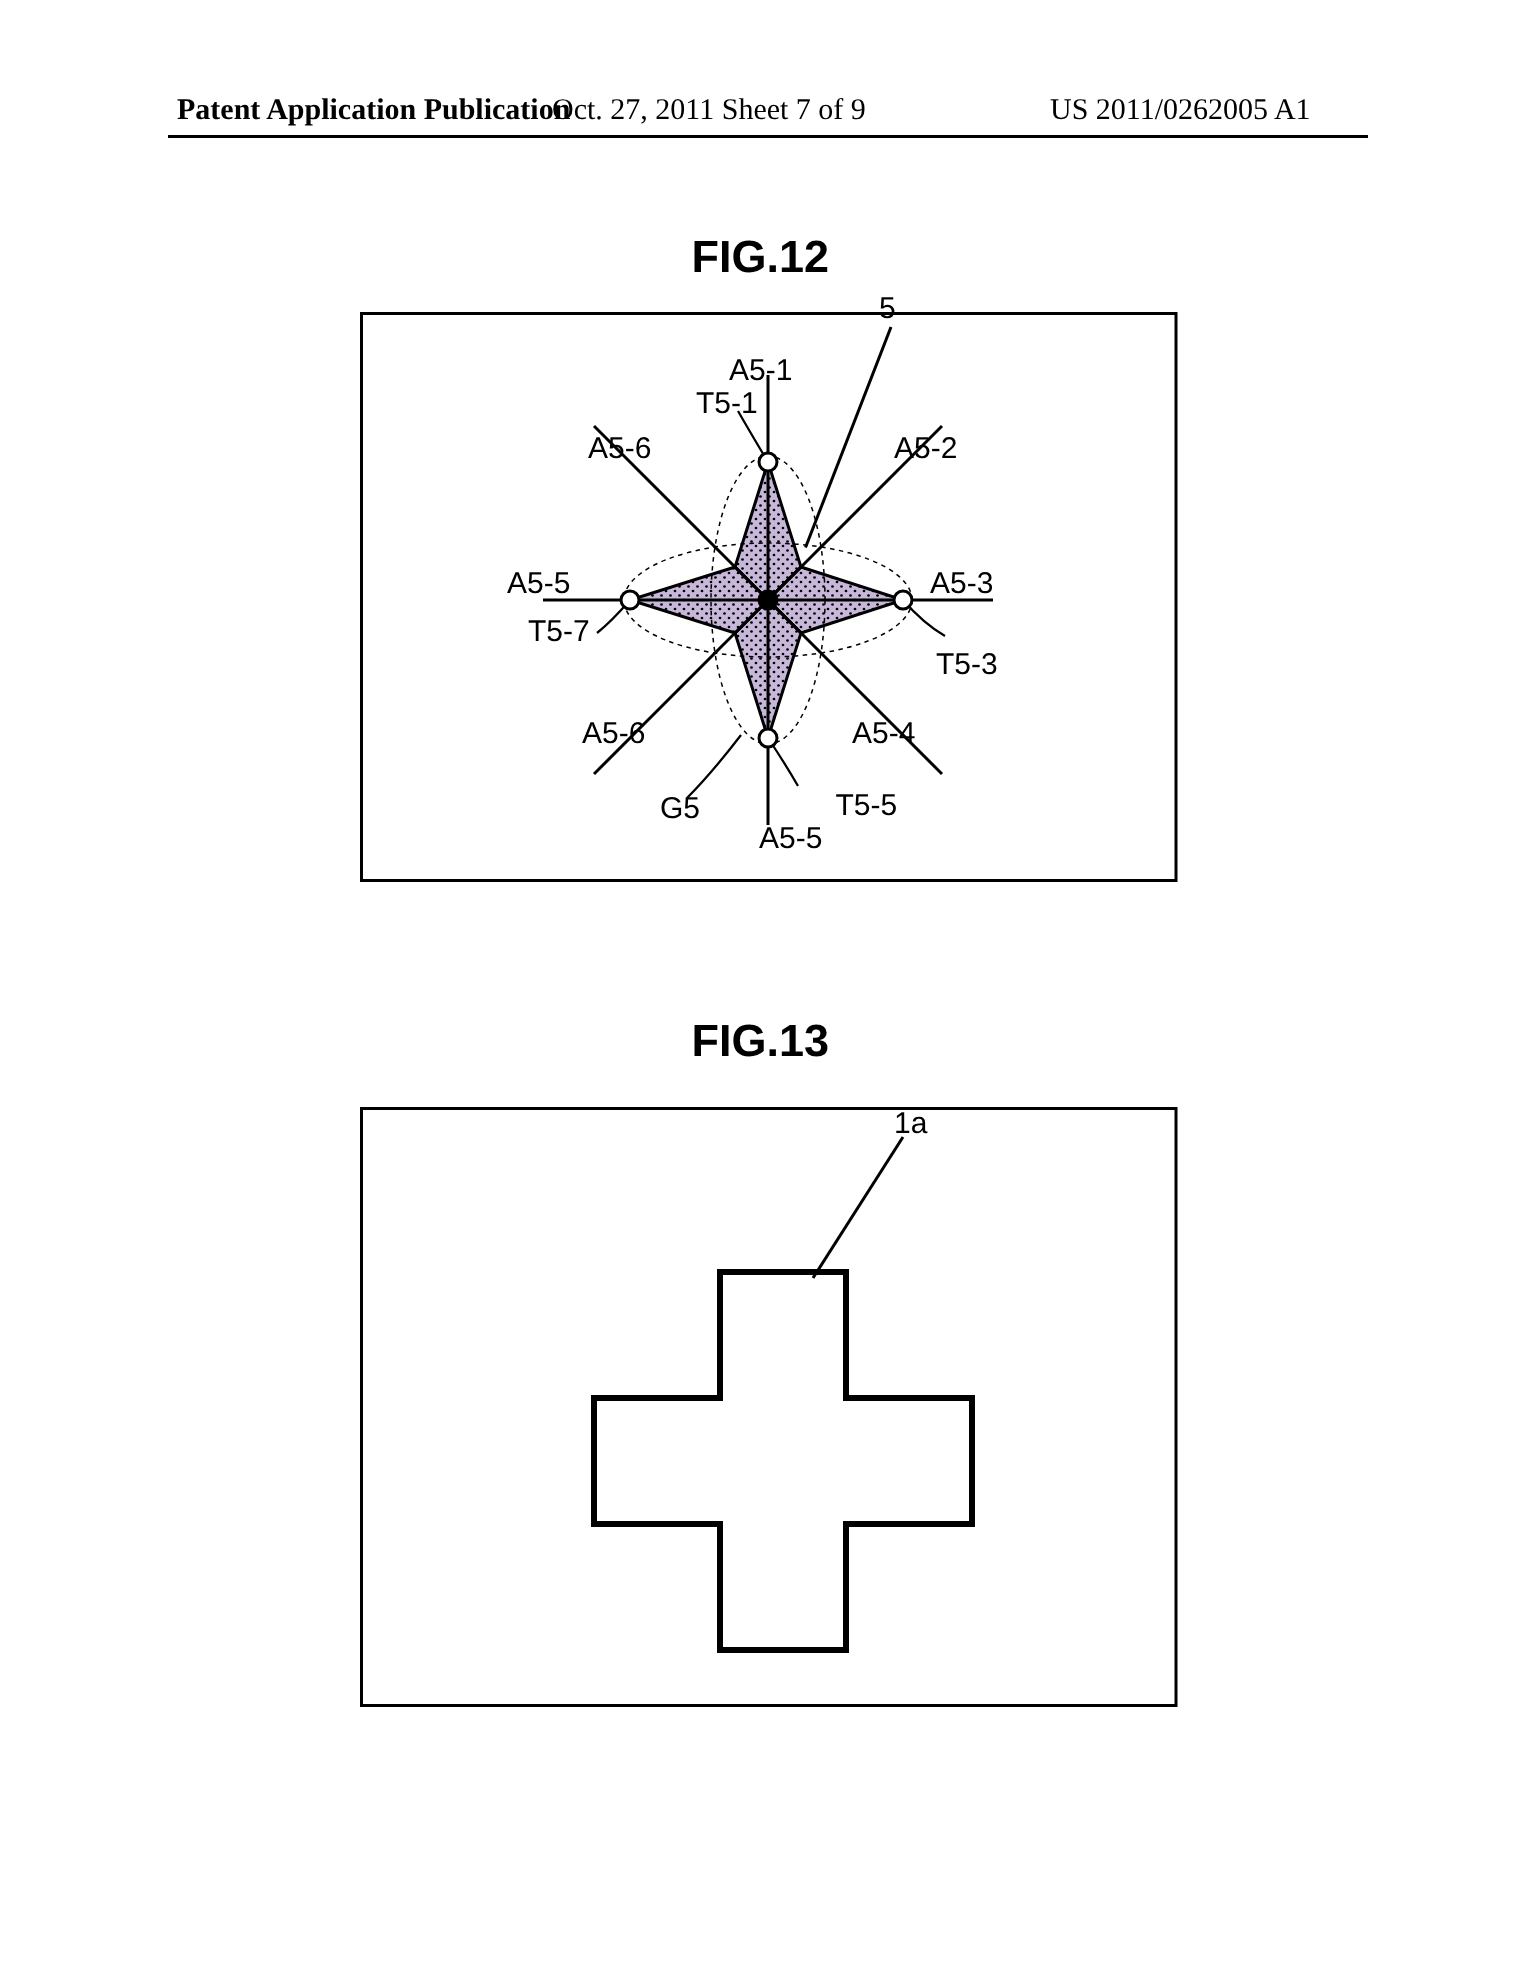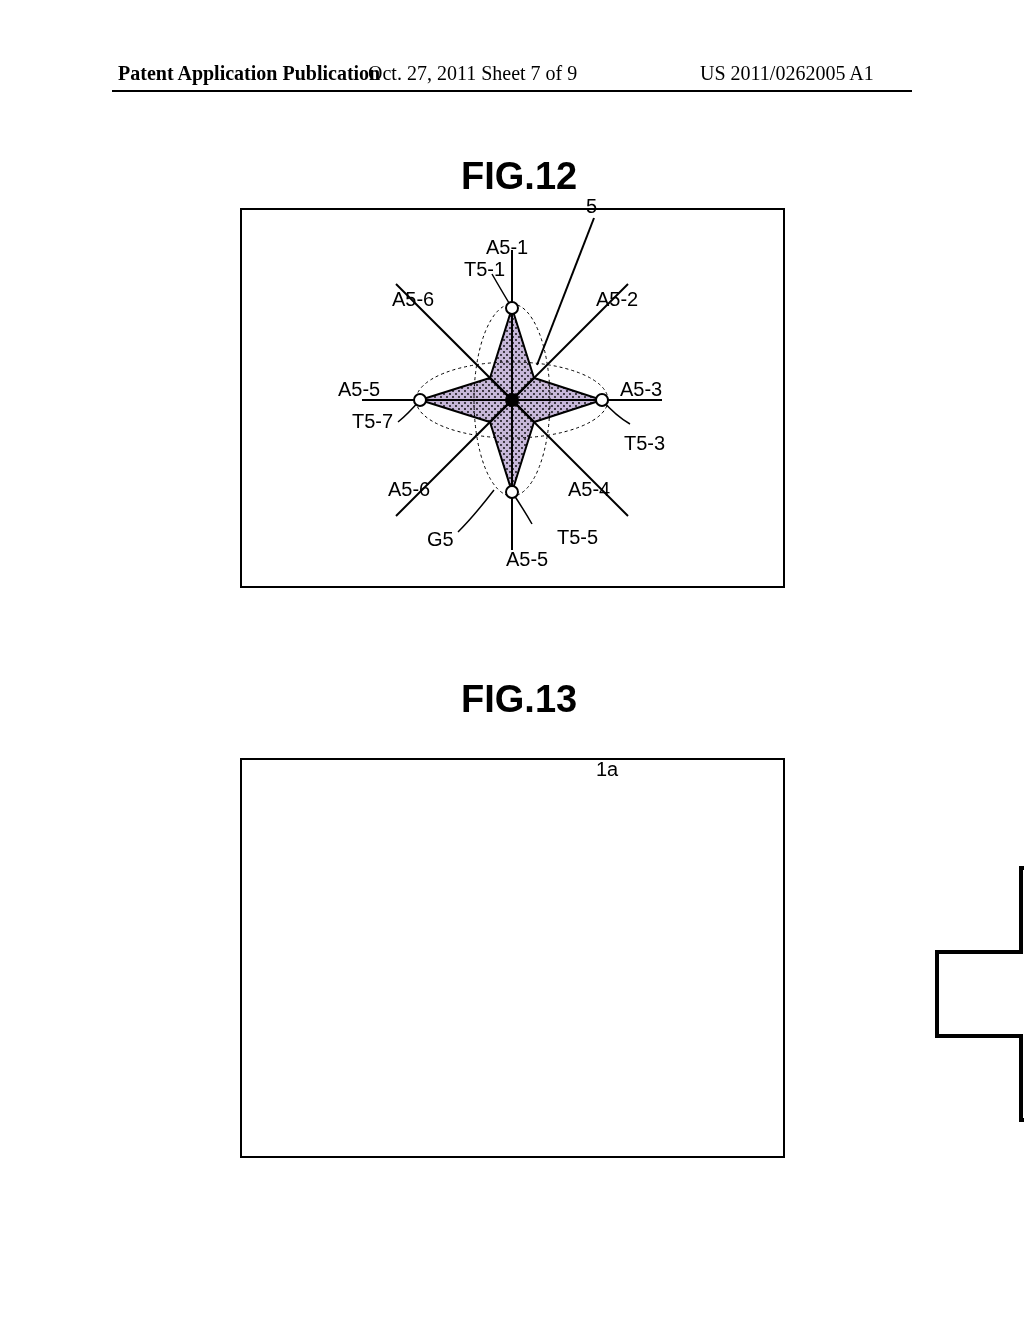--- a/index.html
+++ b/index.html
@@ -4,26 +4,26 @@
 <style>
   * { box-sizing: border-box; margin: 0; padding: 0; }
   html, body { width: 1024px; height: 1320px; background: #fff; font-family: "Times New Roman", Times, serif; color: #000; }
   .page { position: relative; width: 880px; height: 1320px; }
   .header { position: absolute; top: 62px; left: 0; right: 0; }
   .hdr-left { position: absolute; left: 118px; font-size: 20px; font-weight: bold; }
   .hdr-center { position: absolute; left: 368px; font-size: 20px; }
   .hdr-right { position: absolute; left: 700px; font-size: 20px; }
   .hdr-rule { position: absolute; top: 90px; left: 112px; width: 800px; border-top: 2px solid #000; }
 
-  .fig-title { position: absolute; font-family: Arial, Helvetica, sans-serif; font-weight: bold; font-size: 38px; }
+  .fig-title { position: absolute; font-family: Arial, Helvetica, sans-serif; font-weight: bold; font-size: 30px; }
   .fig12-title { top: 155px; left: 461px; }
   .fig13-title { top: 678px; left: 461px; }
 
   .diagram-box1 { position: absolute; top: 208px; left: 240px; width: 545px; height: 380px; border: 2px solid #000; }
-  .diagram-box2 { position: absolute; top: 758px; left: 240px; width: 545px; height: 400px; border: 2px solid #000; text-align: right; }
+  .diagram-box2 { position: absolute; top: 738px; left: 240px; width: 545px; height: 400px; border: 2px solid #000; }
 
   .svg-abs { position: absolute; }
   .label { position: absolute; font-family: Arial, Helvetica, sans-serif; font-size: 20px; }
 </style>
 </head>
 <body>
 
 <div class="page">
 
   <div class="header">
@@ -100,21 +100,21 @@
 
     <span class="label" style="top:168px; left:378px;">A5-3</span>
     <span class="label" style="top:198px; left:382px;margin-top:24px;">T5-3</span>
 
     <span class="label" style="top:168px; left:96px;">A5-5</span>
     <span class="label" style="top:200px; left:110px;">T5-7</span>
 
     <span class="label" style="top:268px; left:326px;">A5-4</span>
     <span class="label" style="top:268px; left:146px;">A5-6</span>
 
-    <span class="label" style="top:318px; left:185px;">G5</span>
+    <span class="label" style="top:318px; left:198px;">G5</span>
     <span class="label" style="top:316px; left:268px;margin-left:47px;">T5-5</span>
     <span class="label" style="top:338px; left:264px;">A5-5</span>
   </div>
 
   <div class="fig-title fig13-title">FIG.13</div>
 
   <div class="diagram-box2">
     <svg class="svg-abs" width="545" height="400" viewBox="0 0 545 400">
 
       <line x1="300" y1="112" x2="360" y2="18" stroke="#000" stroke-width="2"></line>

